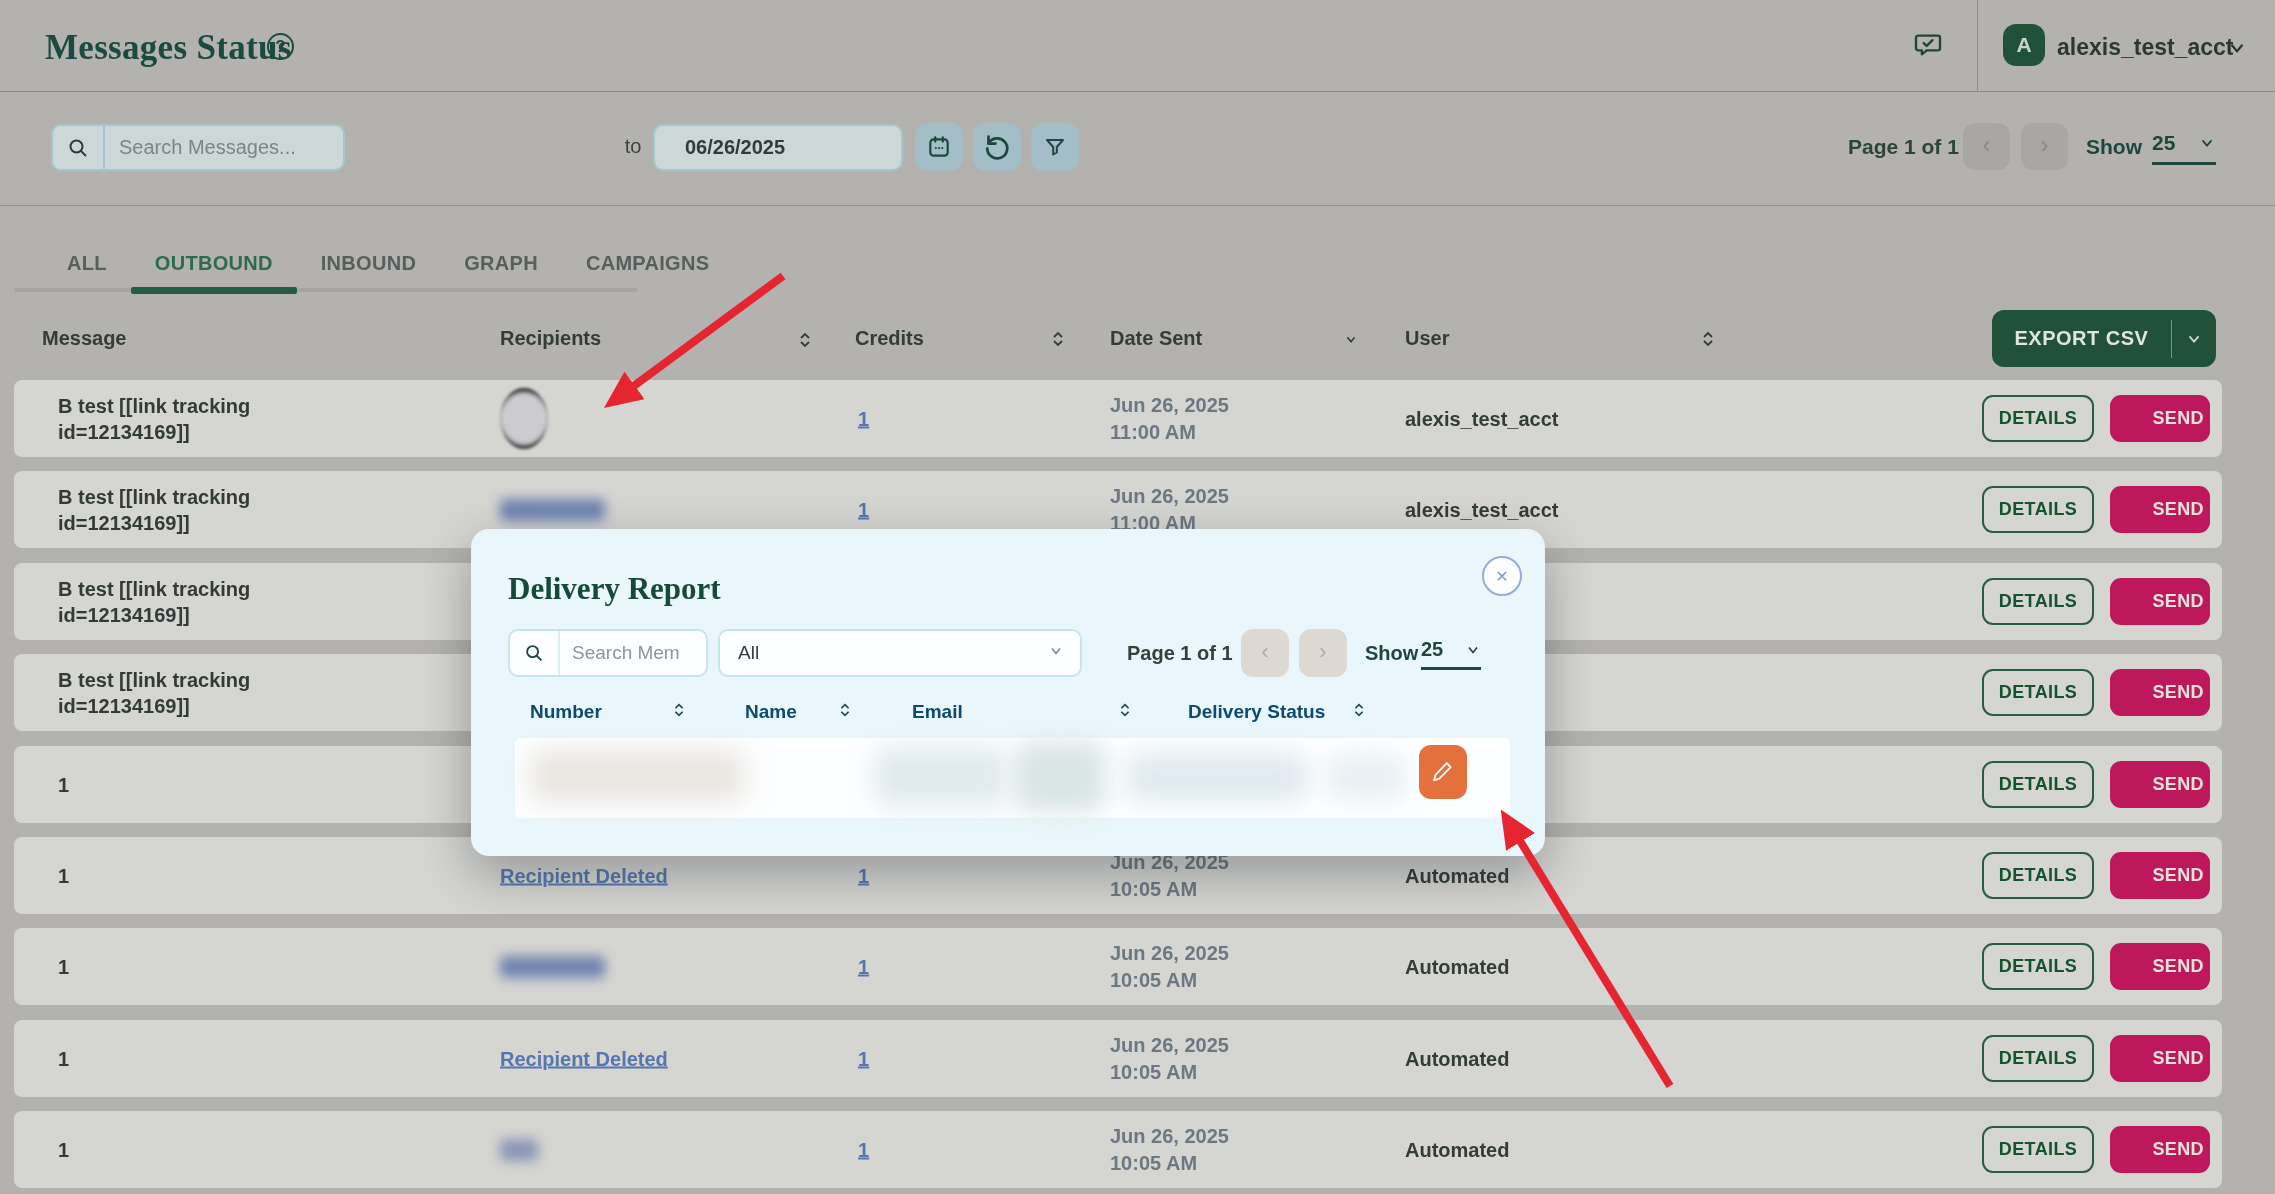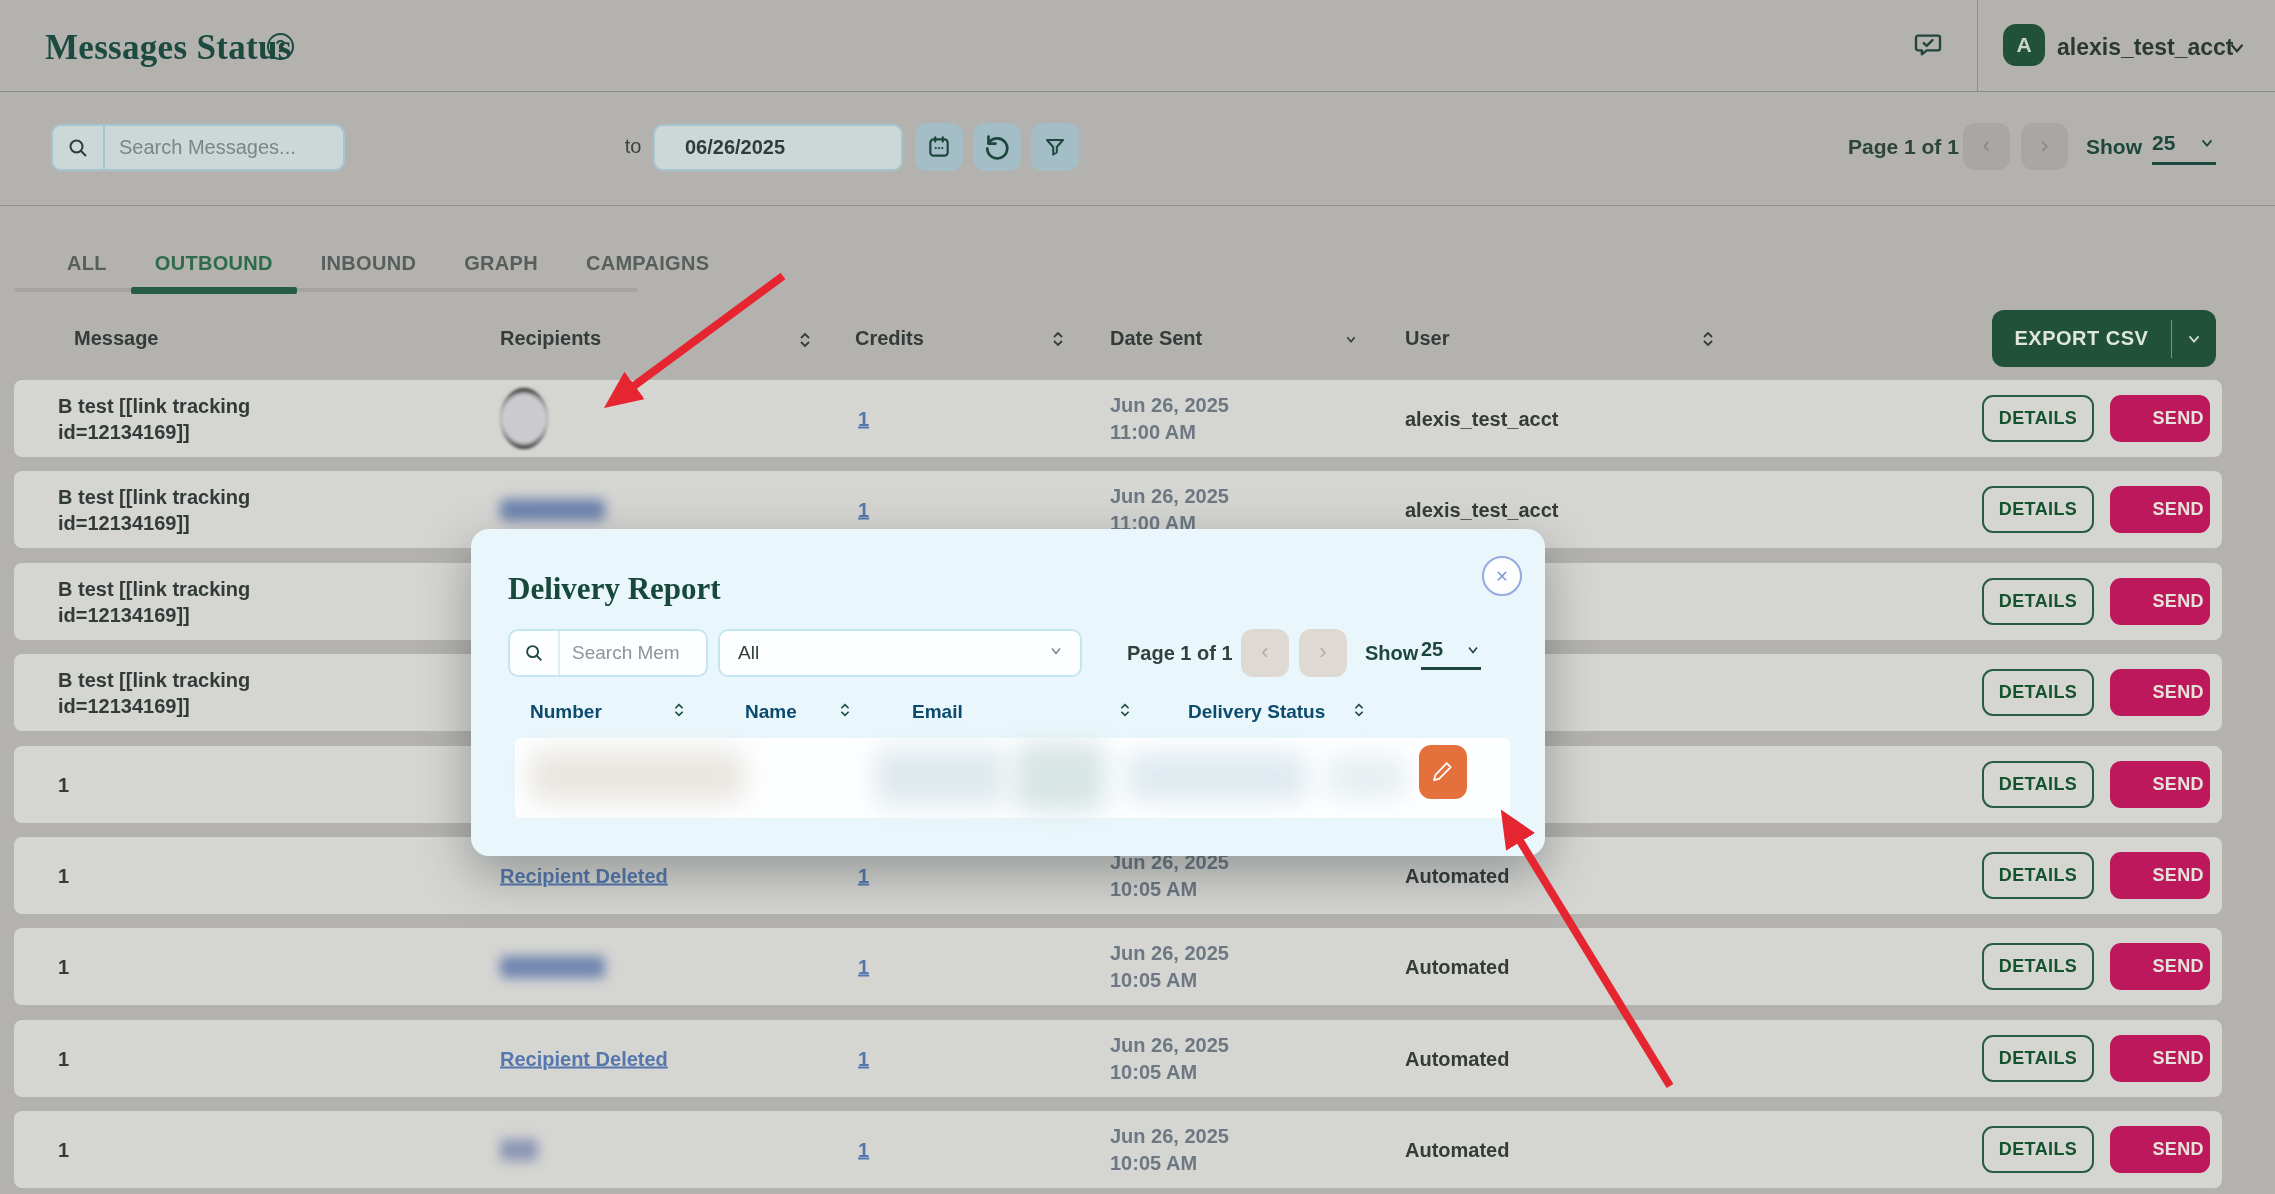--- a/index.html
+++ b/index.html
@@ -54,21 +54,21 @@
   .tabs{position:absolute;left:67px;top:12px;display:flex;gap:48px;height:40px;}
   .tab{font-size:20px;font-weight:700;color:#575f5d;letter-spacing:.3px;position:relative;cursor:pointer;height:40px;}
   .tab.active{color:#2d6b4c;}
   .tab.active::after{content:"";position:absolute;left:-24px;right:-24px;bottom:-2px;height:7px;
                      background:#265c43;border-radius:2px;}
 
   
   .thead{position:absolute;left:14px;top:308px;width:2208px;height:62px;}
   .th{position:absolute;top:19px;display:flex;align-items:center;font-size:20px;font-weight:700;color:#343c3a;}
   .th .sort{color:#343c3a;margin-left:auto;display:flex;}
-  .th-msg{left:60px;justify-content:flex-end;}
+  .th-msg{left:28px;justify-content:flex-end;}
   .th-rcpt{left:486px;width:315px;align-items:flex-end;}
   .th-cred{left:841px;width:213px;}
   .th-date{left:1096px;width:250px;}
   .th-user{left:1391px;width:313px;}
   .btn-export{position:absolute;left:1978px;top:2px;width:224px;height:57px;background:#215239;
               border:none;border-radius:12px;display:flex;align-items:center;cursor:pointer;padding:0;}
   .btn-export .lbl{flex:1;color:#dfe5df;font-size:20px;font-weight:700;letter-spacing:.5px;
                    font-family:inherit;text-align:center;}
   .btn-export .vdiv{width:1px;height:38px;background:rgba(255,255,255,.4);}
   .btn-export .chev{width:44px;display:flex;align-items:center;justify-content:center;color:#cfd8d2;}

